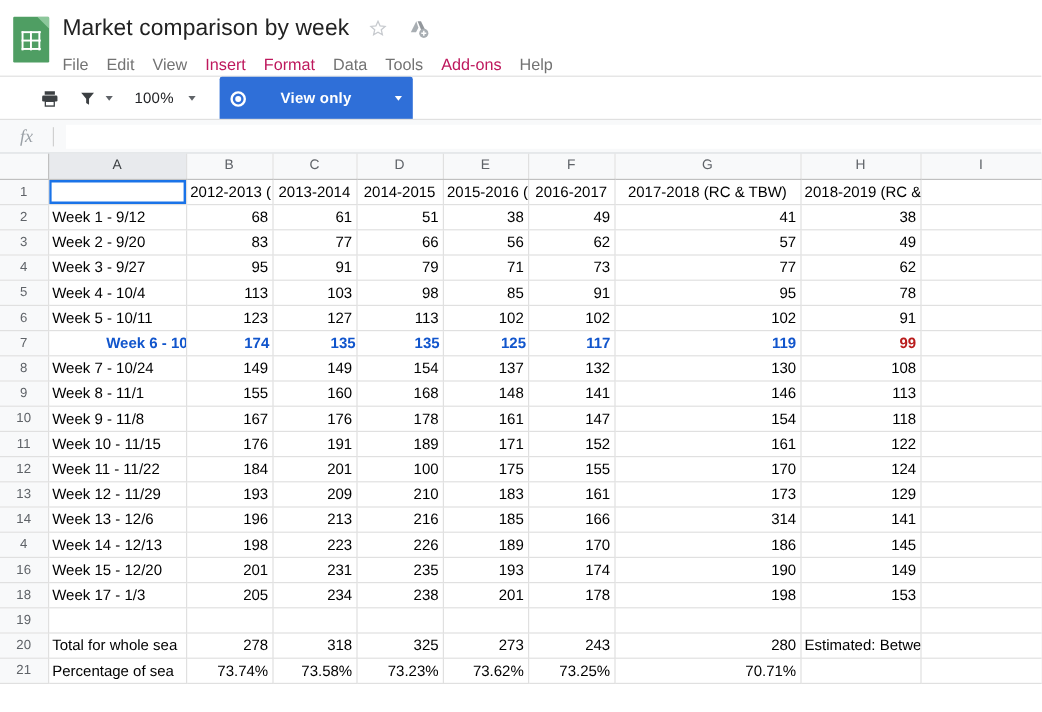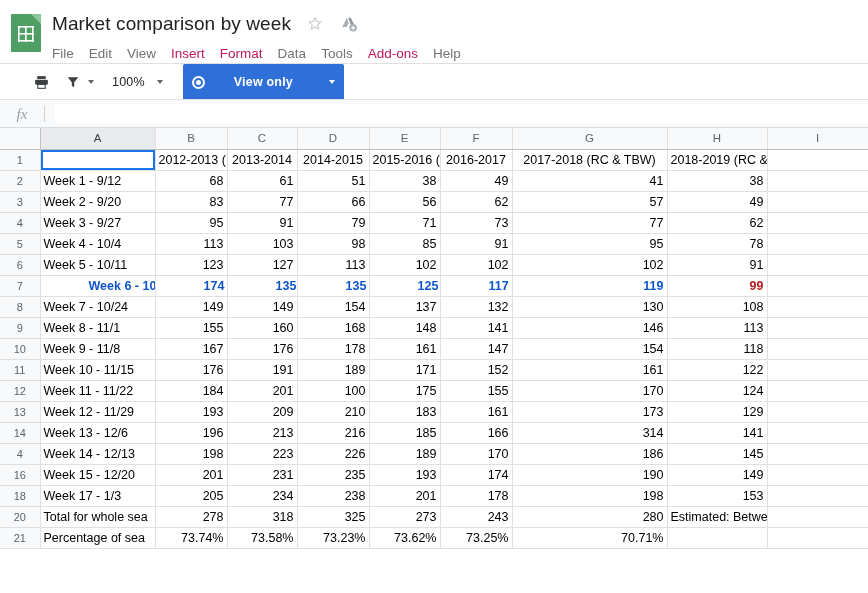--- a/index.html
+++ b/index.html
@@ -445,20 +445,32 @@
           <td class="num">205</td>
           <td class="num">234</td>
           <td class="num">238</td>
           <td class="num">201</td>
           <td class="num">178</td>
           <td class="num">198</td>
           <td class="num">153</td>
           <td class="hdrcell"></td>
         </tr>
         <tr>
+          <td class="rowhdr">19</td>
+          <td class="txt"></td>
+          <td class="hdrcell"></td>
+          <td class="hdrcell"></td>
+          <td class="hdrcell"></td>
+          <td class="hdrcell"></td>
+          <td class="hdrcell"></td>
+          <td class="hdrcell"></td>
+          <td class="hdrcell"></td>
+          <td class="hdrcell"></td>
+        </tr>
+        <tr>
           <td class="rowhdr">20</td>
           <td class="txt">Total for whole sea</td>
           <td class="num">278</td>
           <td class="num">318</td>
           <td class="num">325</td>
           <td class="num">273</td>
           <td class="num">243</td>
           <td class="num">280</td>
           <td class="hdrcell overflow">Estimated: Between 207 and 220</td>
           <td class="hdrcell"></td>

